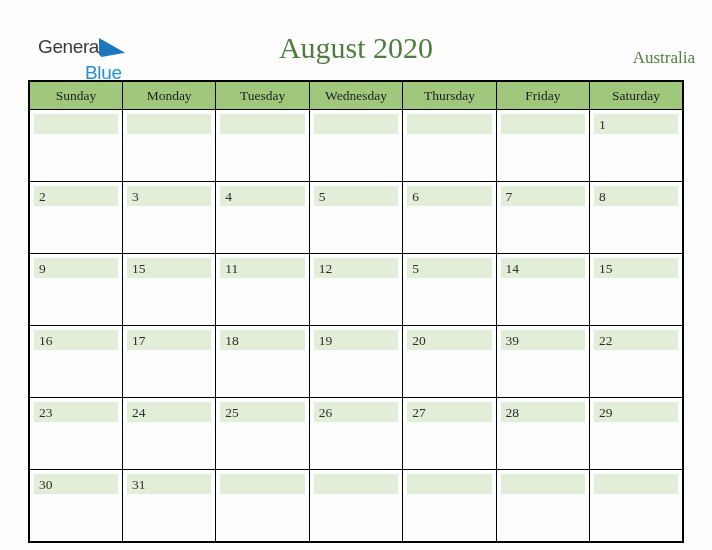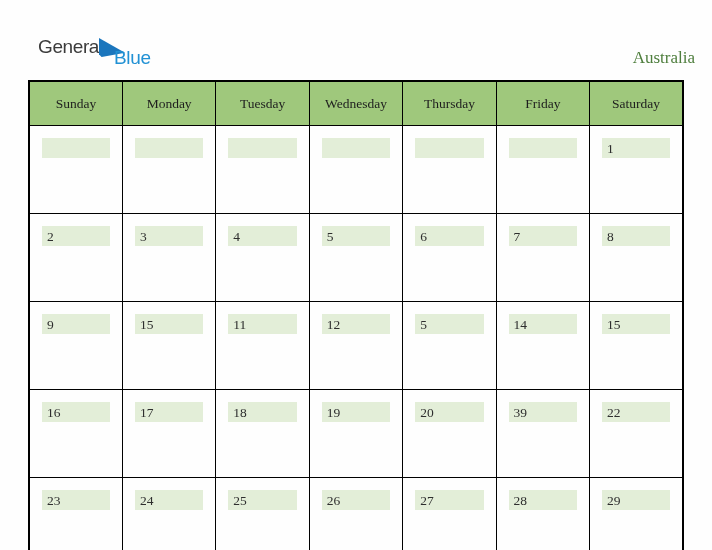--- a/index.html
+++ b/index.html
@@ -23,24 +23,23 @@
     font-size: 19px; letter-spacing: -0.4px;
     color: var(--logo_dark, #3b3b3b);
   }
   .logo-triangle {
     position: absolute; left: 61px; top: 4px;
     width: 26px; height: 19px;
     background: var(--triangle_blue, #1b76bd);
     clip-path: polygon(0 0, 100% 78%, 10% 100%, 0 86%);
   }
   .logo-blue {
-    position: absolute; left: 47px; top: 13px;
+    position: absolute; left: 47px; top: 28px;
     font-size: 19px; letter-spacing: -0.3px;
     color: var(--logo_blue, #2191d4);
-    margin-left: 29px;
   }
 
   
   .title {
     position: absolute; left: 0; right: 0; top: 31px;
     margin: 0; text-align: center;
     font-size: 30px; font-weight: normal;
     color: var(--title_green, #4e7e3d);
     font-family: "Liberation Serif", serif;
   }
@@ -53,21 +52,21 @@
   
   table.calendar {
     position: absolute; left: 28px; top: 80px;
     width: 656px;
     border-collapse: collapse;
     table-layout: fixed;
     border: 2px solid var(--border_black, #000);
   }
   table.calendar th, table.calendar td {
     border: 1.5px solid var(--border_black, #000);
-    padding: 12px;
+    padding: 4px;
   }
   table.calendar th {
     height: 19px;
     background: var(--header_green, #9fc87c);
     font-size: 13.5px; font-weight: normal;
     color: var(--header_text, #1e1e1e);
     text-align: center;
   }
   table.calendar td {
     height: 63px;
@@ -88,20 +87,21 @@
 <body>
 
 <div class="page">
 
   <div class="logo">
     <span class="logo-general">General</span>
     <span class="logo-triangle"></span>
     <span class="logo-blue">Blue</span>
   </div>
 
+  <h1 class="title">August 2020</h1>
 
   <div class="subtitle">Australia</div>
 
   <table class="calendar">
     <thead>
       <tr id="dow-row">
           <th>Sunday</th>
           <th>Monday</th>
           <th>Tuesday</th>
           <th>Wednesday</th>

